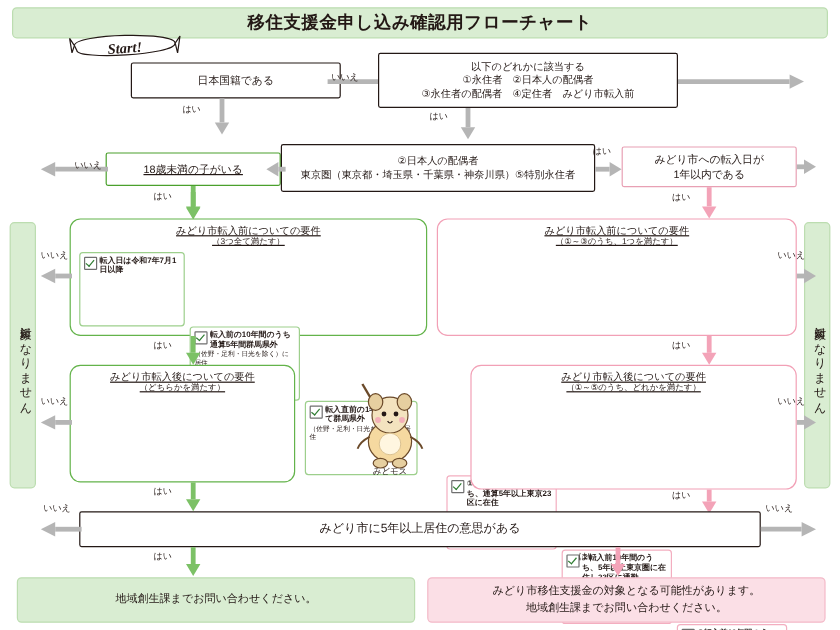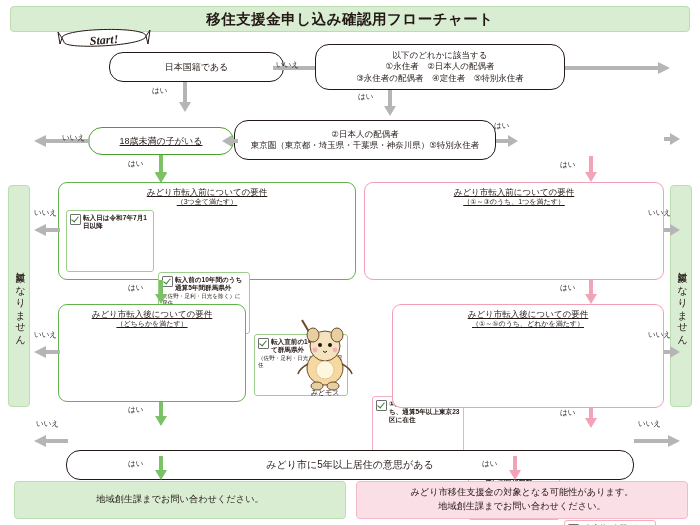--- a/index.html
+++ b/index.html
@@ -20,21 +20,21 @@
     left:10px;top:6px;width:680px;height:26px;
     background:#d9edd2;border:1px solid #bcddb0;border-radius:4px;
   }
   .title-text{
     left:10px;top:8px;width:680px;height:22px;
     text-align:center;font-size:14.5px;font-weight:bold;color:#231815;
     line-height:22px;letter-spacing:.5px;
   }
 
   
-  .box{background:#ffffff;border:1px solid #231815;border-radius:14px;
+  .box{background:#ffffff;border:1px solid #231815;border-radius:2px;
        display:flex;align-items:center;justify-content:center;text-align:center;
        font-size:9px;line-height:1.35;padding:2px 4px;}
   .box-green{border-color:#4aa02c;text-decoration:underline;}
   .box-pink{border-color:#e8a0b4;}
 
   
   .panel{border-radius:9px;background:#ffffff;text-decoration:underline;}
   .panel-green{border:1.3px solid #63b34a;}
   .panel-pink{border:1.3px solid #f2a0b6;}
 
@@ -118,21 +118,21 @@
 
   <svg class="arrow" style="left:178px;top:82px;width:14px;height:30px;">
     <line x1="7" y1="0" x2="7" y2="20" stroke="#b5b5b5" stroke-width="4"></line>
     <polygon points="1,20 13,20 7,30" fill="#b5b5b5"></polygon>
   </svg>
   <div class="abs lbl" style="left:152px;top:86px;">はい</div>
 
   <div class="abs box" style="left:315px;top:44px;width:250px;height:46px;flex-direction:column;justify-content:center;">
     <span style="font-size:8.5px;">以下のどれかに該当する</span>
     <span style="font-size:8.5px;">①永住者　②日本人の配偶者</span>
-    <span style="font-size:8.5px;">③永住者の配偶者　④定住者　⑤特別永住者</span>
+    <span style="font-size:8.5px;">③永住者の配偶者　④定住者　みどり市転入前</span>
   </div>
 
   <svg class="arrow" style="left:383px;top:90px;width:14px;height:26px;">
     <line x1="7" y1="0" x2="7" y2="16" stroke="#b5b5b5" stroke-width="4"></line>
     <polygon points="1,16 13,16 7,26" fill="#b5b5b5"></polygon>
   </svg>
   <div class="abs lbl" style="left:358px;top:92px;">はい</div>
 
   <div class="abs box box-green" style="left:88px;top:127px;width:146px;height:28px;border-color:#4aa02c;">
     <span>18歳未満の子がいる</span>
@@ -164,20 +164,24 @@
     <line x1="0" y1="8" x2="12" y2="8" stroke="#b5b5b5" stroke-width="4"></line>
     <polygon points="12,2 22,8 12,14" fill="#b5b5b5"></polygon>
   </svg>
   <div class="abs lbl" style="left:494px;top:121px;">はい</div>
 
   <svg class="arrow" style="left:154px;top:160px;width:14px;height:22px;">
     <line x1="7" y1="0" x2="7" y2="12" stroke="#7cc166" stroke-width="4"></line>
     <polygon points="1,12 13,12 7,22" fill="#7cc166"></polygon>
   </svg>
 
+  <div class="abs box box-pink" style="left:518px;top:122px;width:146px;height:34px;flex-direction:column;border-color:#e8a0b4;">
+    <span>みどり市への転入日が</span>
+    <span>1年以内である</span>
+  </div>
 
   <svg class="arrow" style="left:664px;top:131px;width:16px;height:16px;">
     <line x1="0" y1="8" x2="6" y2="8" stroke="#b5b5b5" stroke-width="4"></line>
     <polygon points="6,2 16,8 6,14" fill="#b5b5b5"></polygon>
   </svg>
 
   <svg class="arrow" style="left:584px;top:156px;width:14px;height:26px;">
     <line x1="7" y1="0" x2="7" y2="16" stroke="#f3a3b8" stroke-width="4"></line>
     <polygon points="1,16 13,16 7,26" fill="#f3a3b8"></polygon>
   </svg>
@@ -311,21 +315,21 @@
     <polygon points="6,2 16,8 6,14" fill="#b5b5b5"></polygon>
   </svg>
   <div class="abs lbl" style="left:648px;top:330px;">いいえ</div>
 
   <svg class="arrow" style="left:584px;top:408px;width:14px;height:20px;">
     <line x1="7" y1="0" x2="7" y2="10" stroke="#f3a3b8" stroke-width="4"></line>
     <polygon points="1,10 13,10 7,20" fill="#f3a3b8"></polygon>
   </svg>
   <div class="abs lbl" style="left:560px;top:408px;">はい</div>
 
-  <div class="abs box" style="left:66px;top:426px;width:568px;height:30px;font-size:10px;margin-top:24px;">
+  <div class="abs box" style="left:66px;top:426px;width:568px;height:30px;font-size:10px;">
     <span>みどり市に5年以上居住の意思がある</span>
   </div>
 
   <svg class="arrow" style="left:34px;top:433px;width:34px;height:16px;">
     <line x1="34" y1="8" x2="12" y2="8" stroke="#b5b5b5" stroke-width="4"></line>
     <polygon points="12,2 0,8 12,14" fill="#b5b5b5"></polygon>
   </svg>
   <div class="abs lbl" style="left:36px;top:419px;">いいえ</div>
 
   <svg class="arrow" style="left:634px;top:433px;width:46px;height:16px;">

